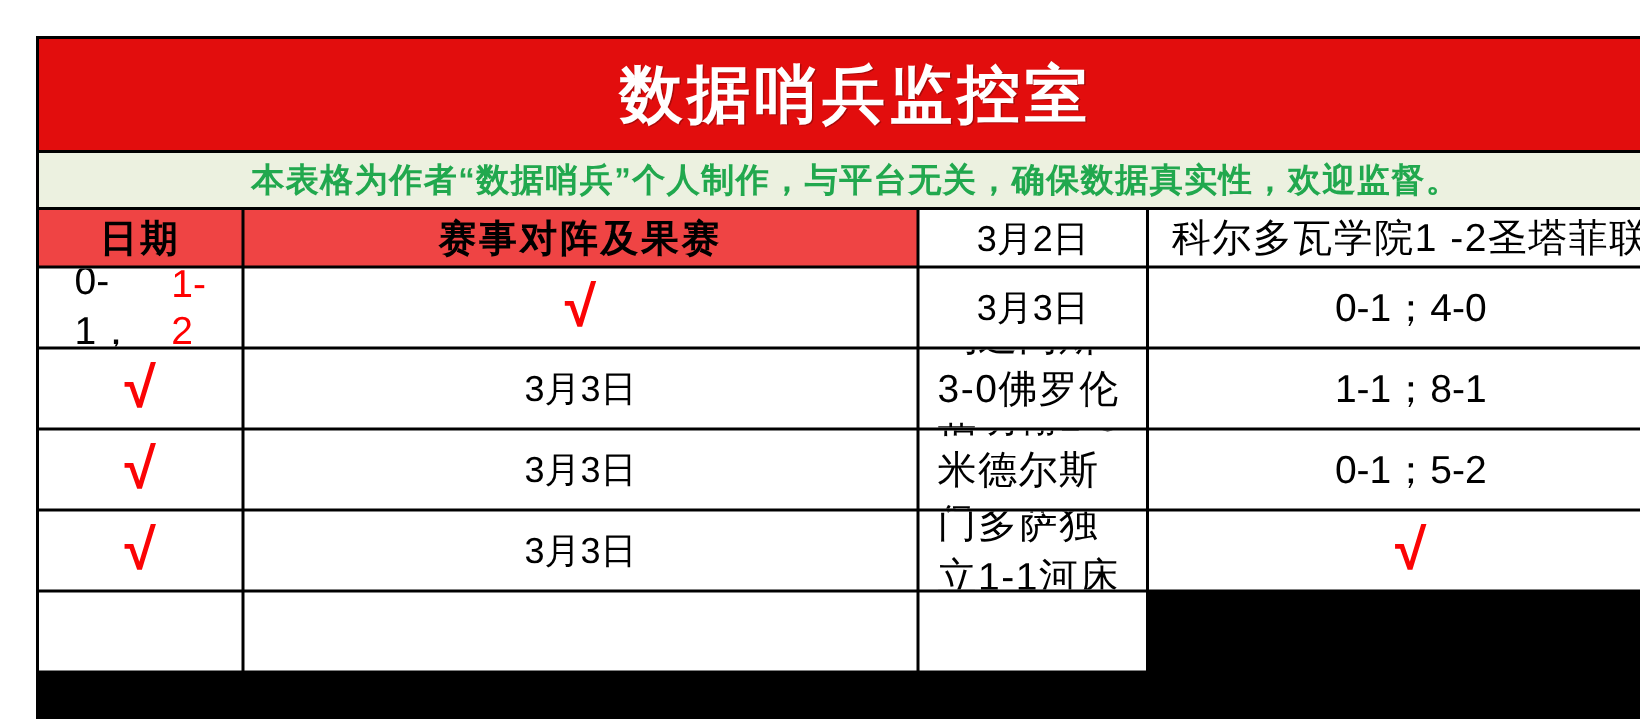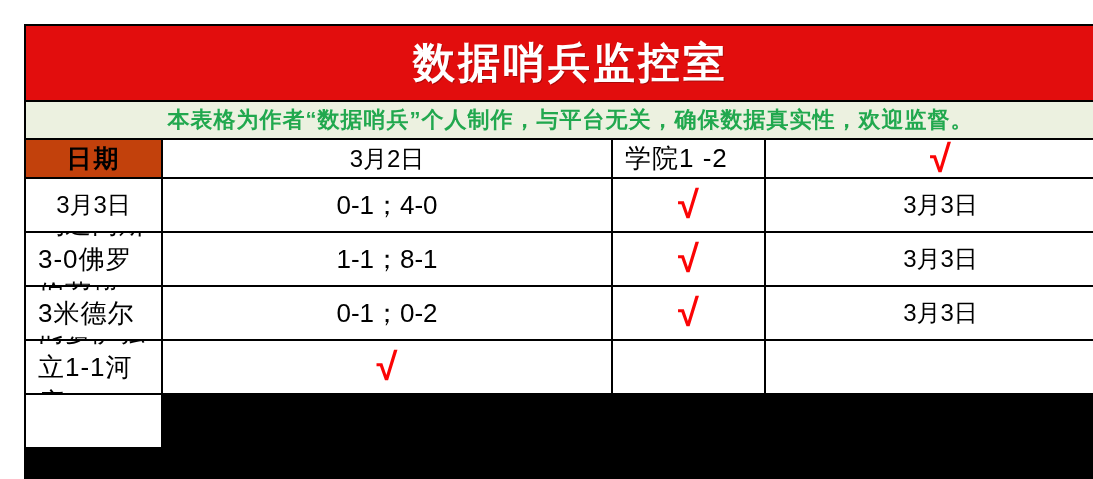--- a/index.html
+++ b/index.html
@@ -39,21 +39,21 @@
   .notice {
     background: #ecf1e0;
   }
   .notice .notice-text {
     color: #21a84e;
     font-size: 22px;
     font-weight: bold;
     letter-spacing: 1px;
   }
   .head-cell {
-    background: #c2410c;
+    background: #ef4444;
     font-size: 25px;
     font-weight: bold;
     color: #000000;
     letter-spacing: 2px;
   }
   .date-cell   { font-size: 24px; color: #000000; }
   .match-cell  { font-size: 26px; color: #000000; letter-spacing: 1px; }
   .score-cell  { font-size: 26px; color: #000000; }
   .score-part.red { color: #ff0000; }
   .score-part.black { color: #000000; }
@@ -71,39 +71,44 @@
 
   <div class="cell banner span-all">
     <span class="title">数据哨兵监控室</span>
   </div>
 
   <div class="cell notice span-all">
     <span class="notice-text">本表格为作者“数据哨兵”个人制作，与平台无关，确保数据真实性，欢迎监督。</span>
   </div>
 
   <div class="cell head-cell">日期</div>
+  <div class="cell head-cell">赛事对阵及果赛</div>
 
 <div class="cell date-cell">3月2日</div>
     <div class="cell match-cell">科尔多瓦学院1 -2圣塔菲联</div>
+    <div class="cell score-cell">
+      <span class="score-part black">0-1，</span>
+      <span class="score-part red">1-2</span>
+    </div>
     <div class="cell trend-cell">√</div>
     <div class="cell date-cell">3月3日</div>
     <div class="cell score-cell">
       <span class="score-part black">0-1；4-0</span>
     </div>
     <div class="cell trend-cell">√</div>
     <div class="cell date-cell">3月3日</div>
     <div class="cell match-cell">乌迪内斯3-0佛罗伦萨</div>
     <div class="cell score-cell">
       <span class="score-part black">1-1；8-1</span>
     </div>
     <div class="cell trend-cell">√</div>
     <div class="cell date-cell">3月3日</div>
     <div class="cell match-cell">伯明翰1-3米德尔斯堡</div>
     <div class="cell score-cell">
-      <span class="score-part black">0-1；0-2</span>
+      <span class="score-part black">0-1；5-2</span>
     </div>
     <div class="cell trend-cell">√</div>
     <div class="cell date-cell">3月3日</div>
     <div class="cell match-cell">门多萨独立1-1河床</div>
     <div class="cell trend-cell">√</div>
     <div class="cell date-cell"></div>
     <div class="cell score-cell"></div>
     <div class="cell trend-cell"></div>
   </div>
 

